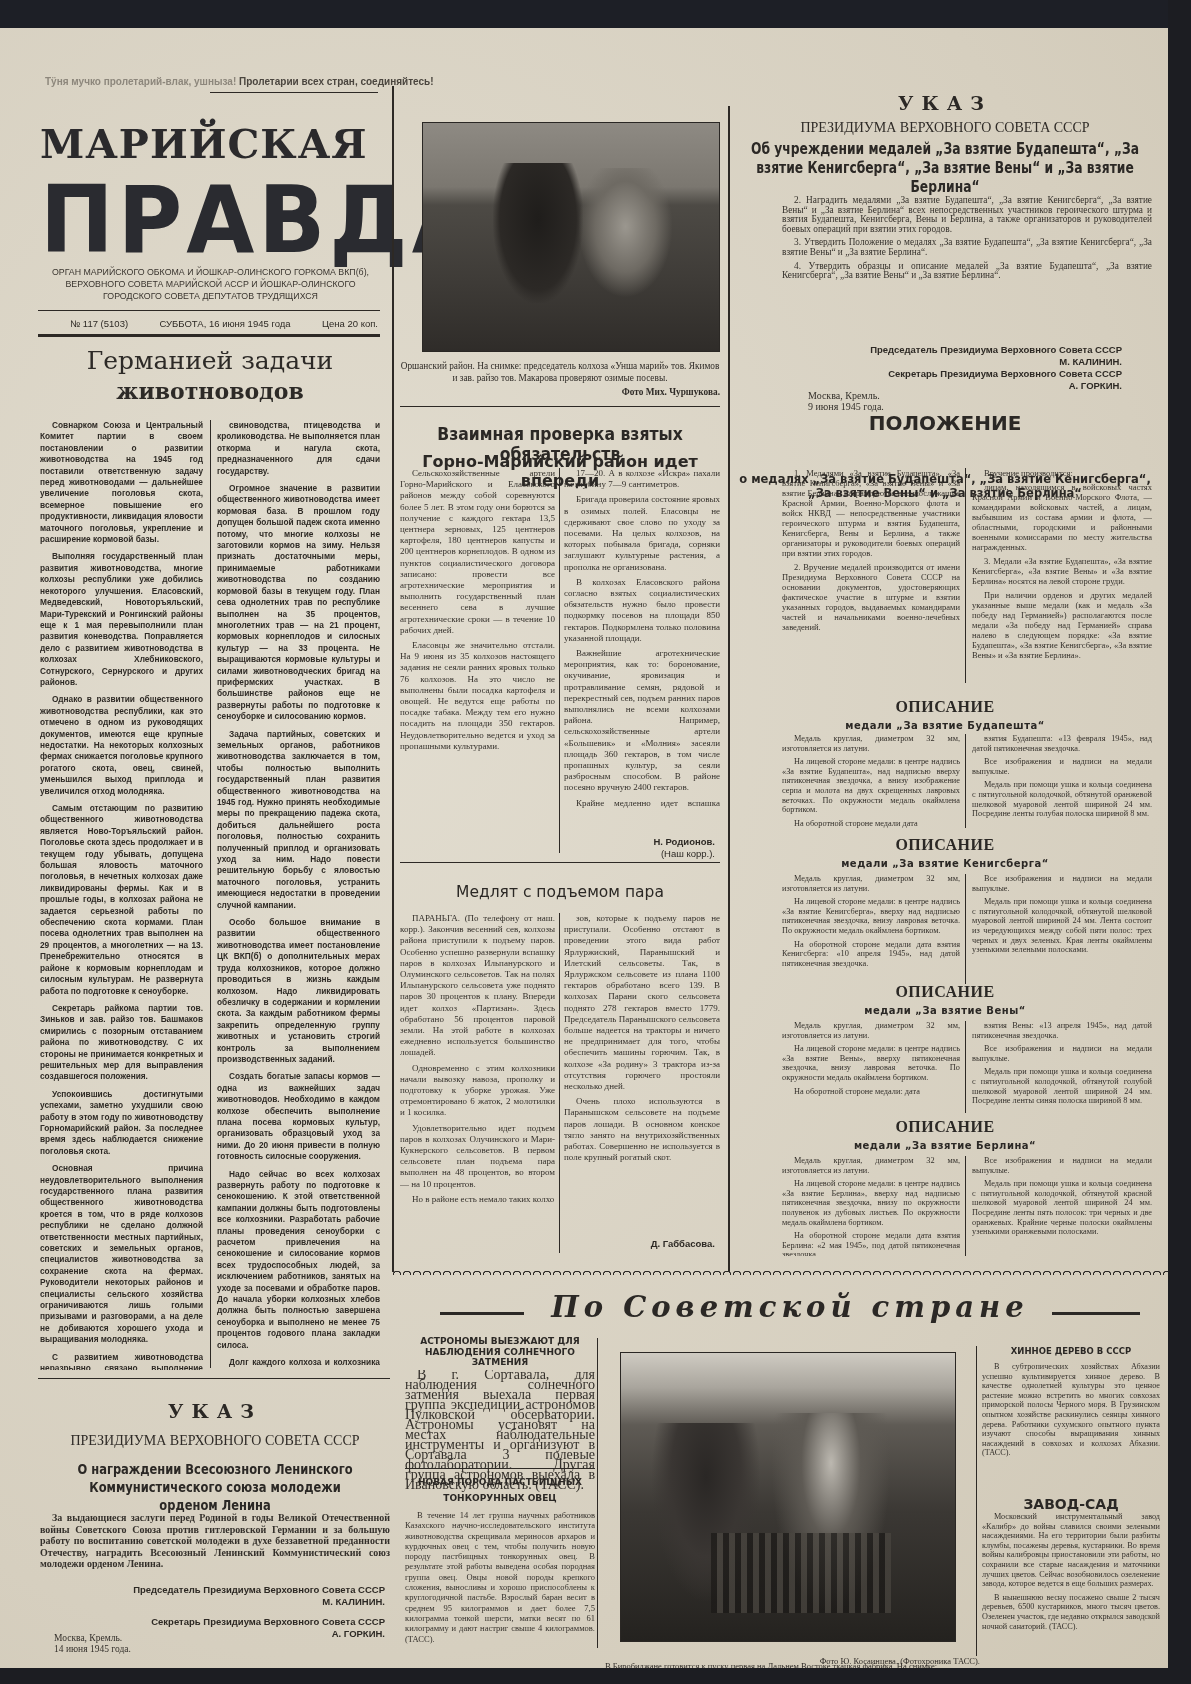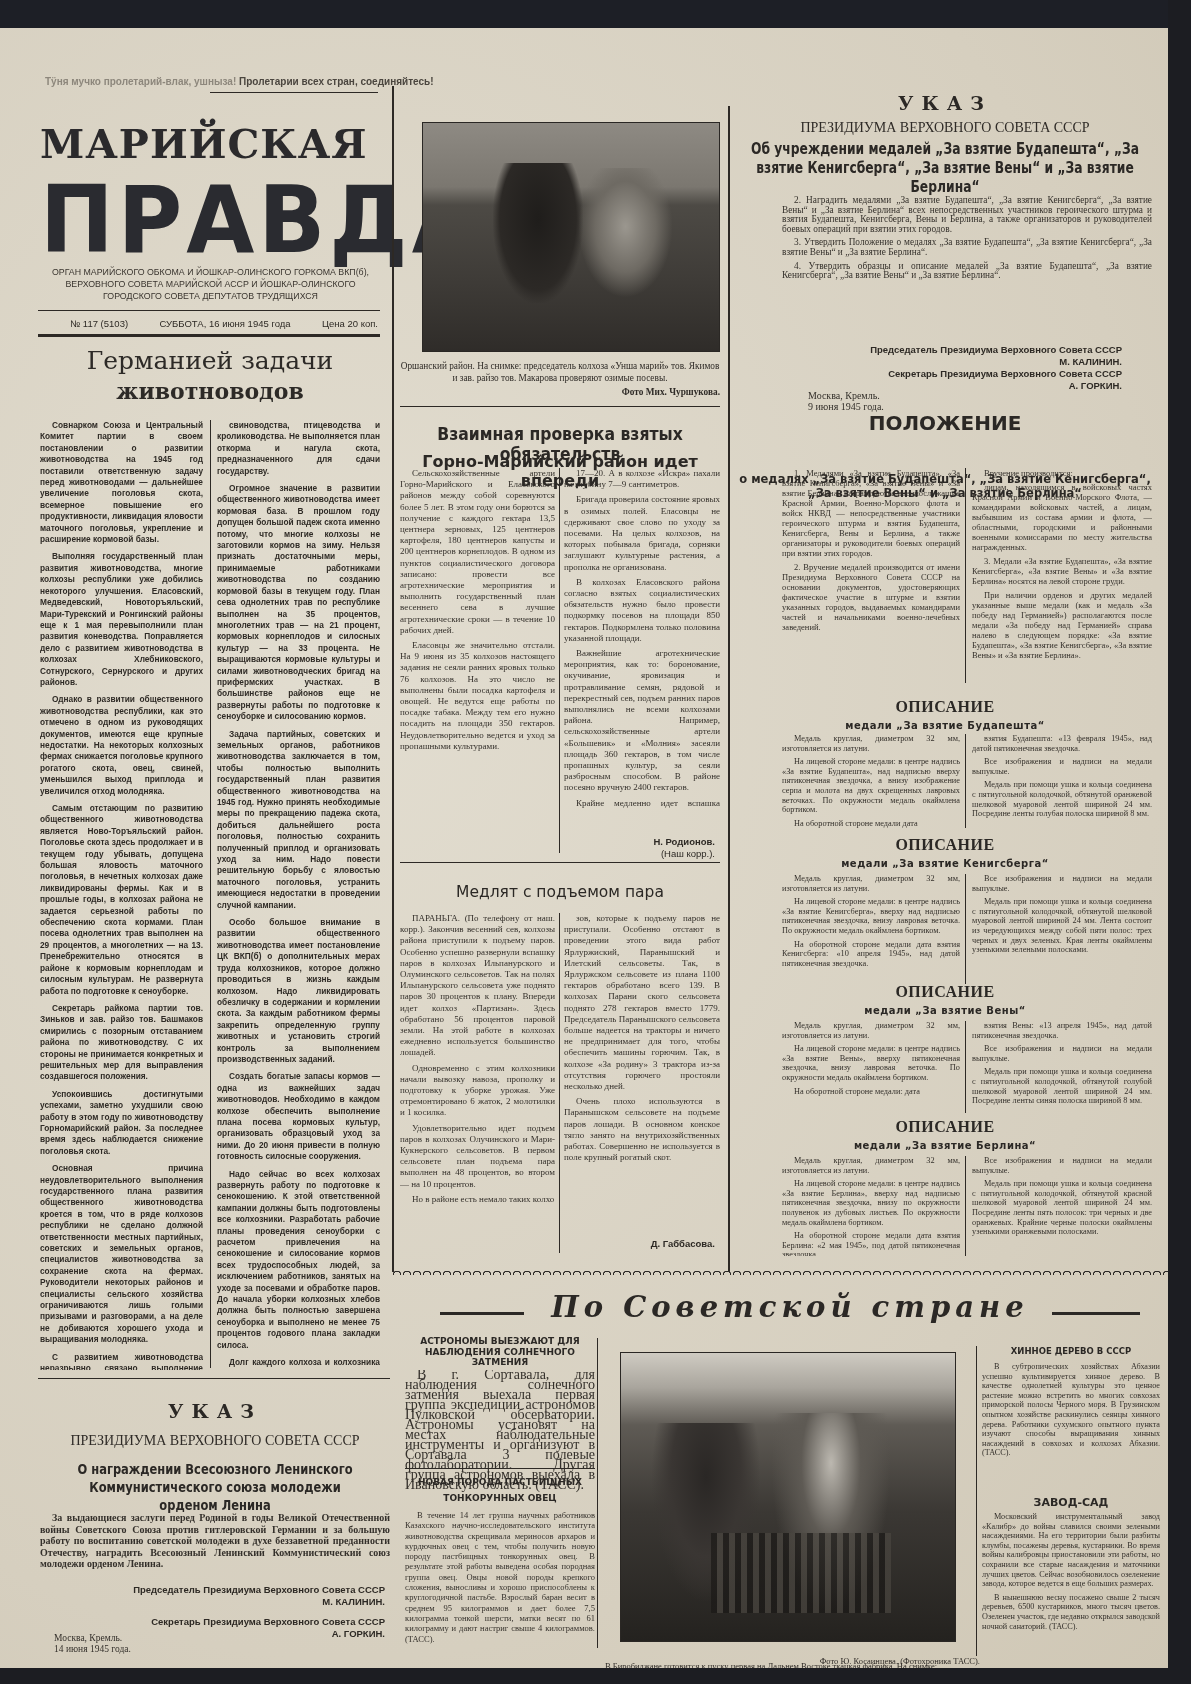--- a/index.html
+++ b/index.html
@@ -309,21 +309,21 @@
     <div class="person2"></div>
     <div class="machine"></div>
   </div>
   <div class="abs caption" style="left:605px; top:1632px; width:360px; font-size:8.5px; line-height:13px;">В Биробиджане готовится к пуску первая на Дальнем Востоке ткацкая фабрика. На снимке: монтаж ткацких станков.</div>
 
   <div class="vrule" style="left:976px; top:1318px; height:310px; width:1px;"></div>
   <div class="abs h-serif-bold" style="left:982px; top:1318px; width:178px; text-align:center; font-size:8.5px;">ХИННОЕ ДЕРЕВО В СССР</div>
   <div class="abs col-serif" style="left:982px; top:1334px; width:178px; font-size:8.2px; line-height:9.6px;">
     <p>В субтропических хозяйствах Абхазии успешно культивируется хинное дерево. В качестве однолетней культуры это ценное растение можно встретить во многих совхозах приморской полосы Черного моря. В Грузинском опытном хозяйстве раскинулись сеянцы хинного дерева. Работники сухумского опытного пункта изучают способы выращивания хинных насаждений в совхозах и колхозах Абхазии. (ТАСС).</p>
   </div>
-  <div class="abs h-serif-bold" style="left:982px; top:1468px; width:178px; text-align:center; font-size:11px;">ЗАВОД-САД</div>
+  <div class="abs h-serif-bold" style="left:982px; top:1468px; width:178px; text-align:center; font-size:14px;">ЗАВОД-САД</div>
   <div class="abs col-serif" style="left:982px; top:1484px; width:178px; font-size:8.2px; line-height:9.6px;">
     <p>Московский инструментальный завод «Калибр» до войны славился своими зелеными насаждениями. На его территории были разбиты клумбы, посажены деревья, кустарники. Во время войны калибровцы приостановили эти работы, но сохранили все старые насаждения и маточники лучших цветов. Сейчас возобновилось озеленение завода, которое ведется в еще больших размерах.</p>
     <p>В нынешнюю весну посажено свыше 2 тысяч деревьев, 6500 кустарников, много тысяч цветов. Озеленен участок, где недавно открылся заводской ночной санаторий. (ТАСС).</p>
   </div>
 </div>
 
 <div class="abs caption" style="left:740px; top:1655px; width:240px; text-align:right; font-size:8.5px; z-index:2;">Фото Ю. Косаинцева. (Фотохроника ТАСС).</div>
 
 <div class="dark-right"></div>
 <div class="dark-bottom"></div>

